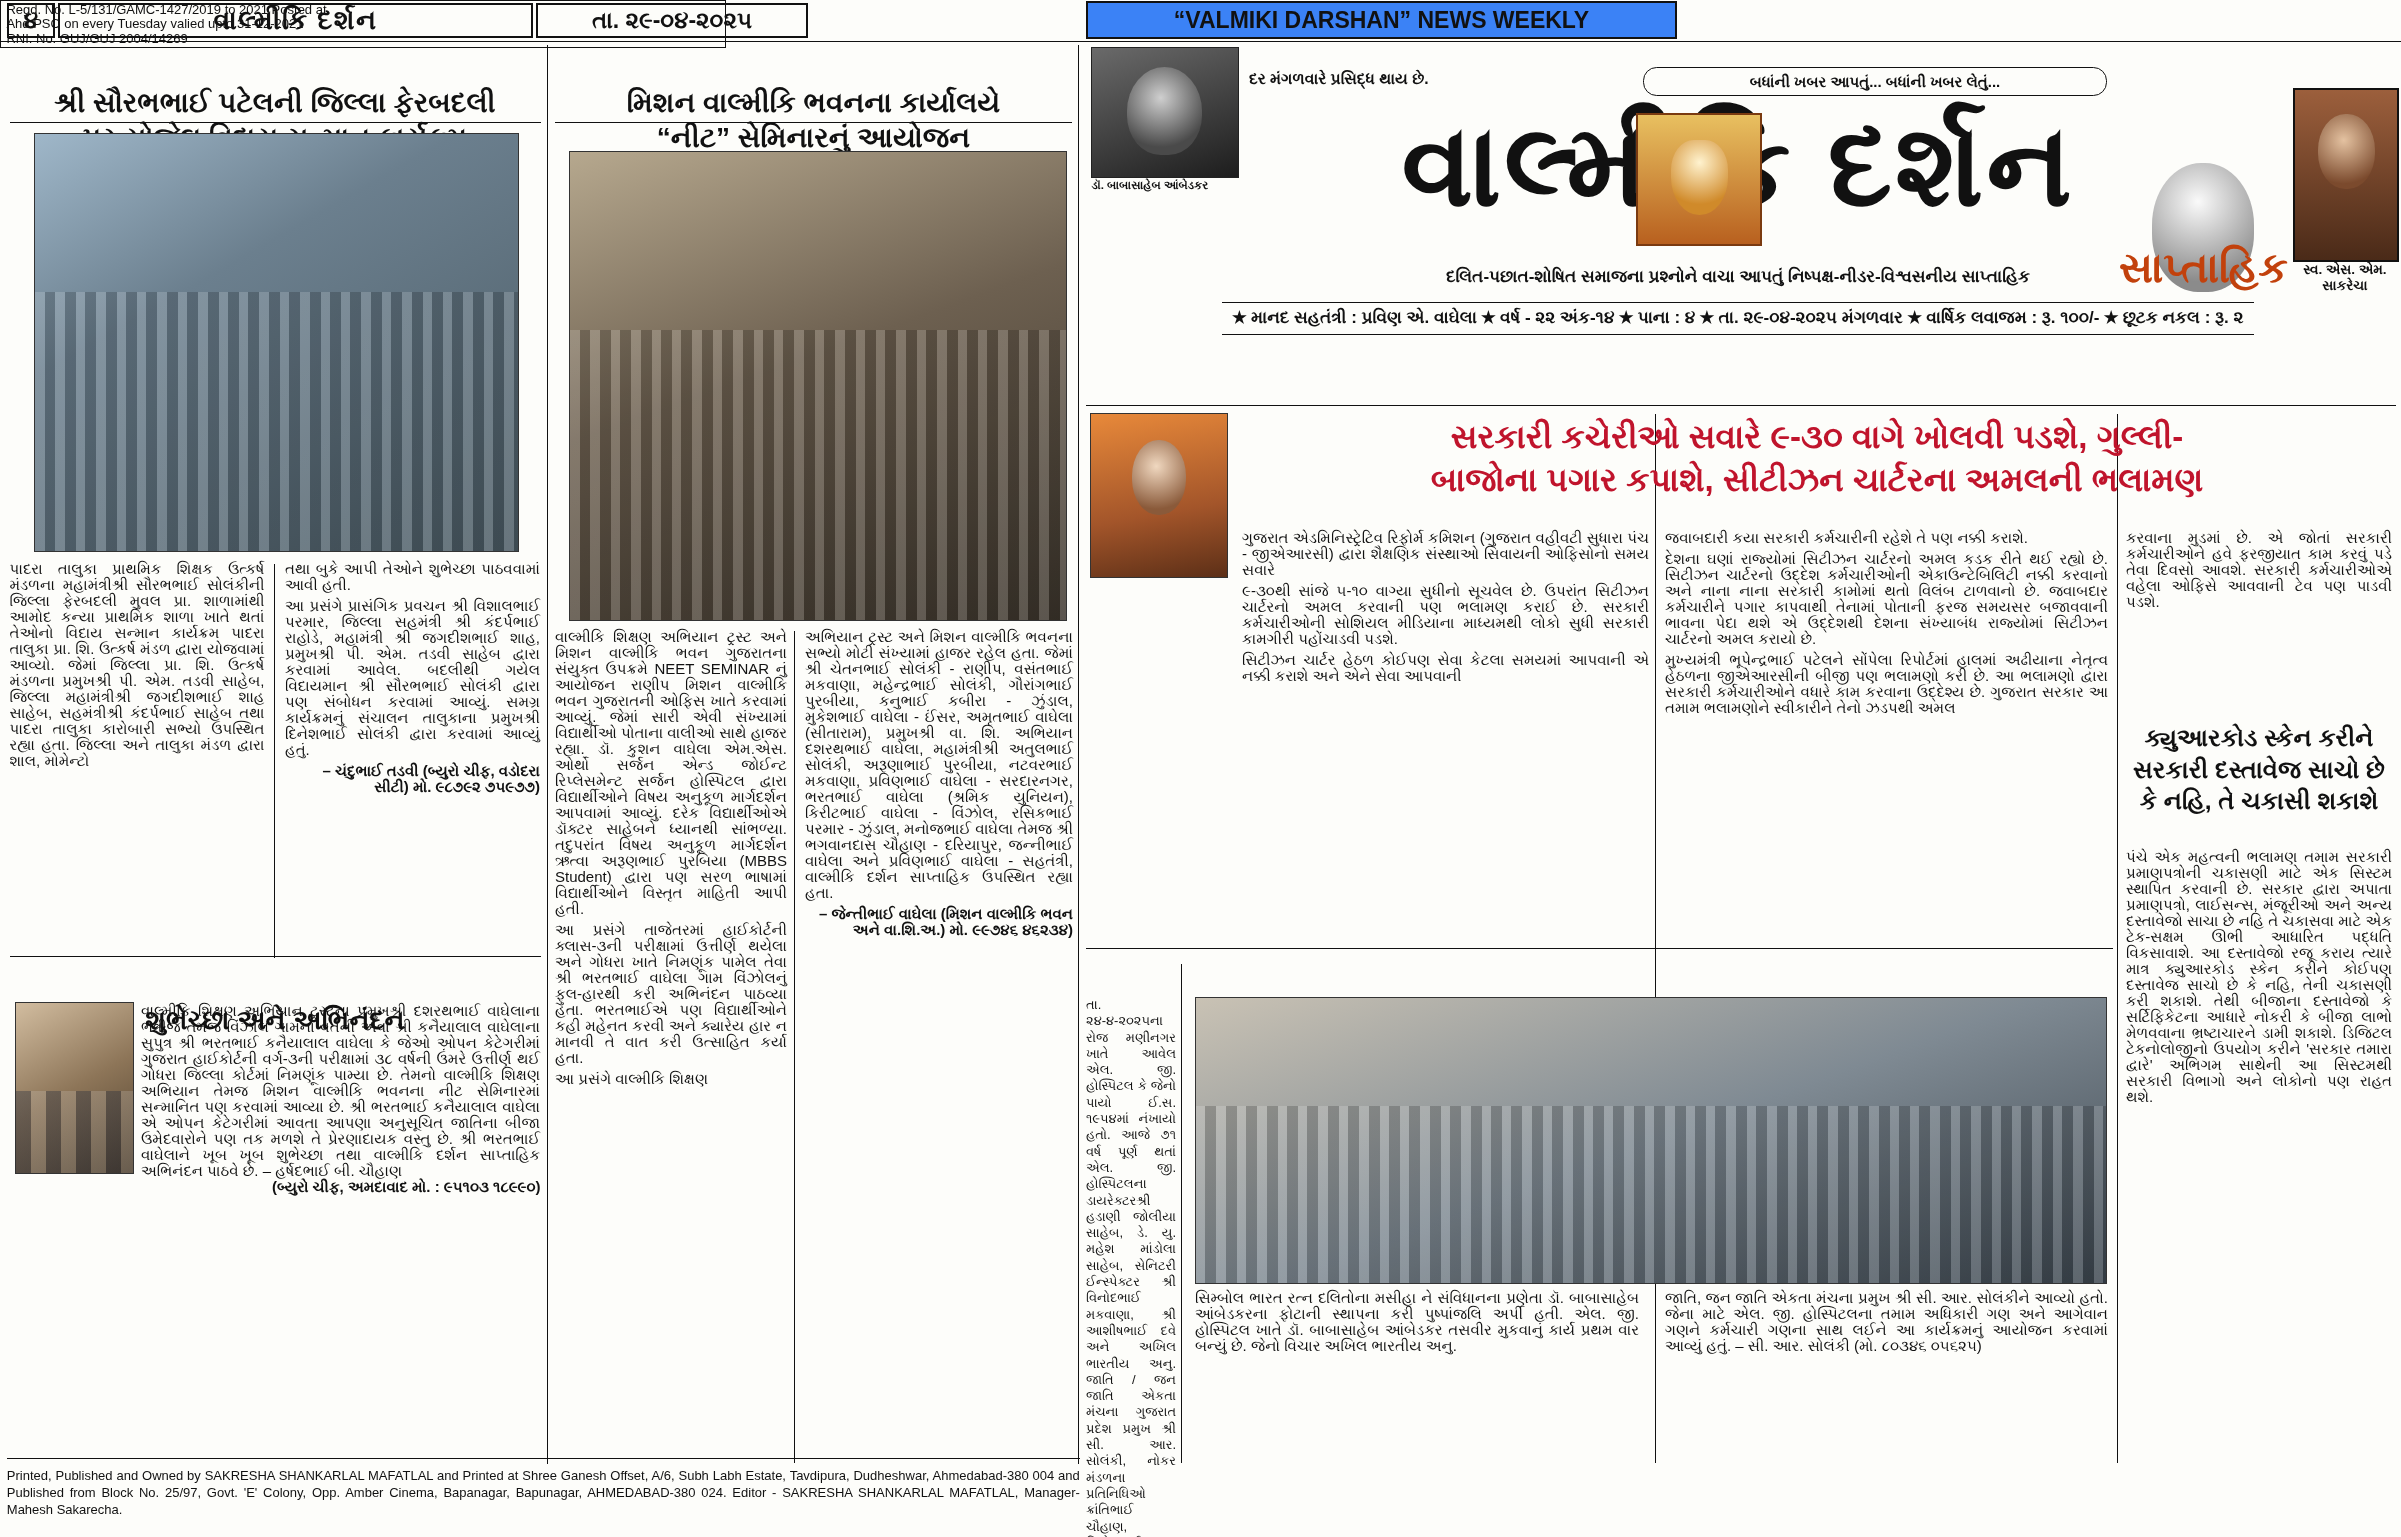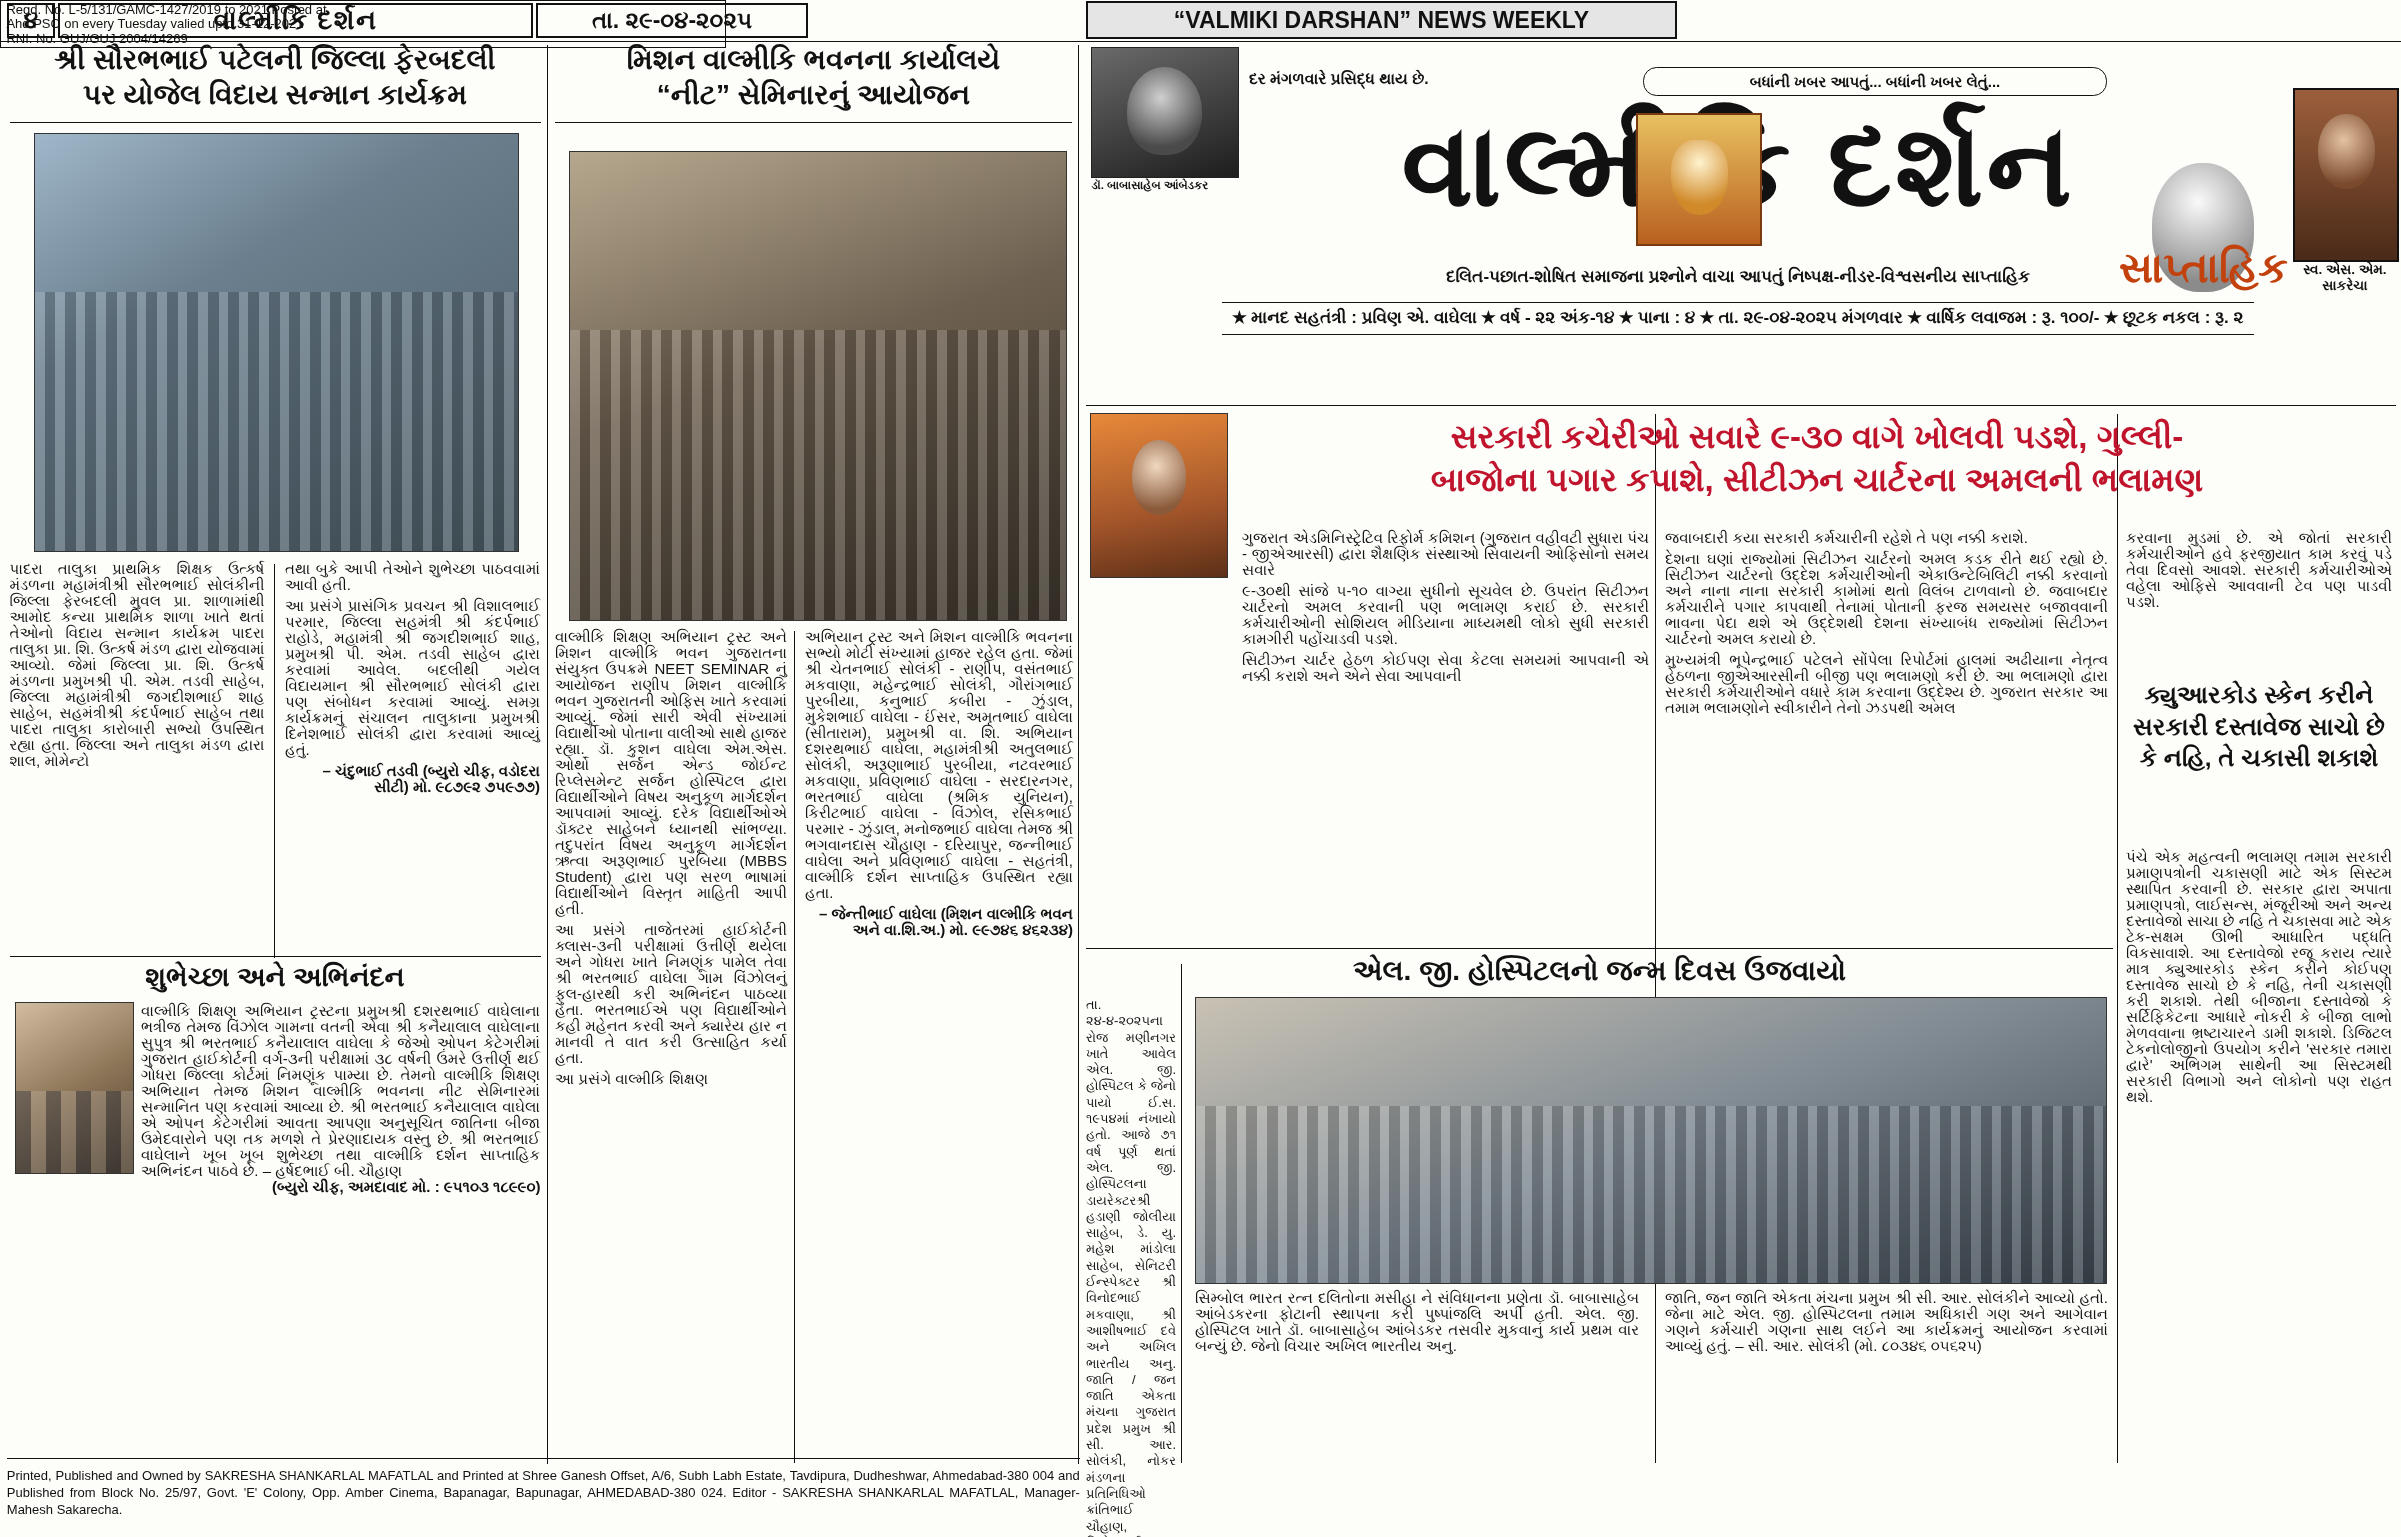--- a/index.html
+++ b/index.html
@@ -11,21 +11,21 @@
     overflow:hidden;
   }
   .page{position:relative;width:2401px;height:1538px;box-sizing:border-box;padding:0;}
 
   
   .topstrip{position:absolute;left:0;top:0;width:2401px;height:42px;}
   .tsbox{position:absolute;top:2.7px;border:2px solid #111;box-sizing:border-box;display:flex;align-items:center;justify-content:center;}
   .ts-page{left:6.8px;width:48px;height:35px;font-size:23px;font-weight:bold;}
   .ts-name{left:58px;width:475px;height:35px;font-size:27px;font-weight:bold;letter-spacing:1.4px;}
   .ts-date{left:536px;width:272px;height:35px;font-size:23px;font-weight:bold;}
-  .ts-weekly{left:1086px;top:1.4px;width:591px;height:38px;border:2px solid #111;background:#e5e5e5;font-size:23px;font-weight:bold;}
+  .ts-weekly{left:1086px;top:1.4px;width:591px;height:38px;border:2px solid #111;background:#3b82f6;font-size:23px;font-weight:bold;}
   .ts-regd{left:1684px;top:0px;width:713px;height:42px;border:1.4px solid #111;display:block;padding:2px 5.4px;font-size:13px;line-height:13.6px;text-align:left;}
 
   
   .masthead{position:absolute;left:1086px;top:43px;width:1315px;height:339px;}
   .amb{position:absolute;left:5.4px;top:4.1px;width:146px;height:129px;background:linear-gradient(160deg,#6a6a6a,#1d1d1d);border:1.4px solid #222;overflow:hidden;}
   .amb:after{content:"";position:absolute;left:35px;top:19px;width:75px;height:88px;border-radius:50% 50% 45% 45%;background:radial-gradient(circle at 45% 35%,#cfcfcf,#4a4a4a 70%);}
   .amb-cap{position:absolute;left:5.4px;top:136px;width:146px;font-size:11.5px;text-align:left;font-weight:bold;}
   .tagline1{position:absolute;left:163px;top:27px;width:380px;font-size:15.6px;font-weight:bold;}
   .tagline2{position:absolute;left:557px;top:24.4px;width:462px;height:27px;border:1.4px solid #111;border-radius:13.6px;font-size:15px;display:flex;align-items:center;justify-content:center;font-weight:bold;}
 
@@ -42,21 +42,21 @@
 
   .port{position:absolute;left:1207px;top:45px;width:102px;height:204px;}
   .port-frame{position:absolute;left:0;top:0;width:102px;height:170px;border:2px solid #111;background:linear-gradient(180deg,#9c5f3c,#4a2a18);overflow:hidden;}
   .port-frame:after{content:"";position:absolute;left:23px;top:24.4px;width:57px;height:75px;border-radius:48%;background:radial-gradient(circle at 45% 35%,#e4c2a1,#7b4a2d 75%);}
   .port-cap{position:absolute;left:-4.1px;top:174px;width:112px;text-align:center;font-size:13.6px;font-weight:bold;}
 
   
   .vrule{position:absolute;width:1.4px;background:#111;}
 
   
-  .hl{font-weight:bold;text-align:center;line-height:1.25;}
+  .hl{font-weight:bold;text-align:center;line-height:1.25;margin-top:43px;}
   .hl-box{position:absolute;}
 
   
   .photo{position:absolute;border:1.4px solid #333;overflow:hidden;background:#777;}
   .ph-a{background:linear-gradient(150deg,#9fb7c9 0%,#6b7f8e 35%,#4a5a63 100%);}
   .ph-b{background:linear-gradient(160deg,#b6a88e 0%,#6d6050 45%,#3c352c 100%);}
   .ph-c{background:linear-gradient(150deg,#d2bda0 0%,#8d7558 50%,#4b3c2a 100%);}
   .ph-d{background:linear-gradient(160deg,#c9c2b4 0%,#7f8a93 50%,#3d4750 100%);}
   .figs{position:absolute;bottom:0;left:0;right:0;height:62%;background:
      repeating-linear-gradient(90deg,rgba(255,255,255,.16) 0 9.5px,rgba(0,0,0,.18) 9.5px 20.4px);}

